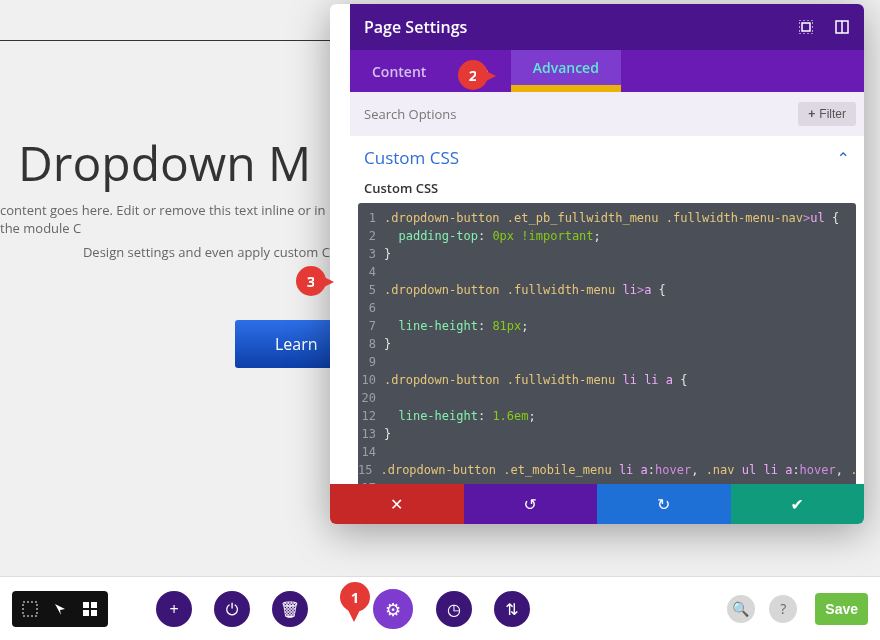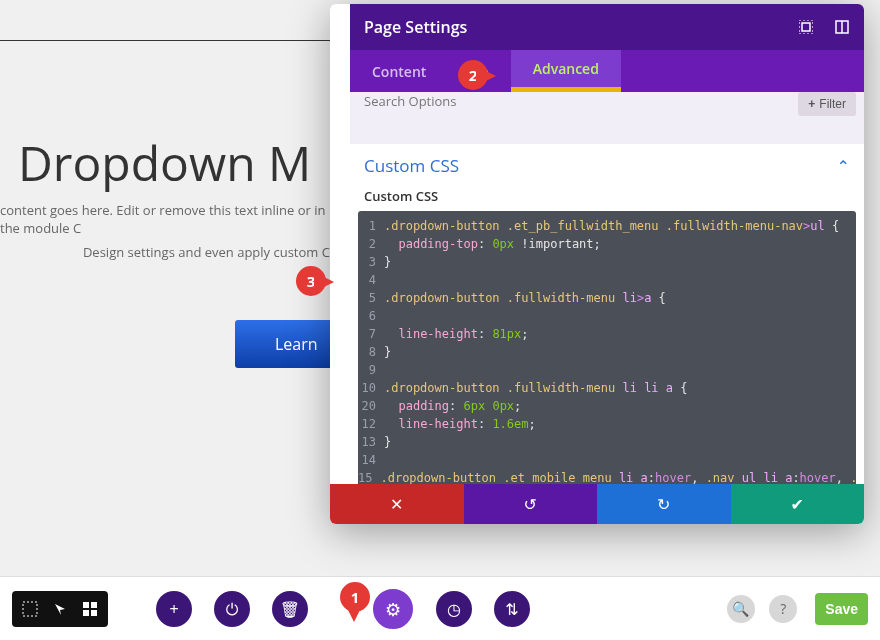--- a/index.html
+++ b/index.html
@@ -14,40 +14,40 @@
 
   
   .modal { position: absolute; top: 4px; left: 330px; width: 534px; height: 520px; background: #fff; border-radius: 6px; box-shadow: 0 8px 40px rgba(0,0,0,0.35); overflow: hidden; padding-left: 20px; }
   .modal-header { background: #4a148c; color: #fff; height: 46px; display:flex; align-items:center; padding: 0 14px; justify-content: space-between;}
   .modal-header h2 { font-size: 16px; font-weight: 600; }
   .modal-header .hdr-icons { display:flex; gap: 20px; }
   .hdr-icon { width:16px; height:16px; display:inline-flex; align-items:center; justify-content:center; }
 
   .tabs { background: #6a1bb3; height: 42px; display:flex; align-items:stretch; }
   .tab { color: #d6bff0; font-weight:600; font-size:14px; padding: 0 22px; display:flex; align-items:center; cursor:pointer; }
-  .tab.active { background: #7e3ccf; color: #bef264; border-bottom: 5px solid #eab308; }
-
-  .options-bar { background:#f2eef7; height: 52px; display:flex; align-items:flex-start; justify-content:space-between; padding: 0 8px 0 14px; font-size:13px; color:#777;}
+  .tab.active { background: #7e3ccf; color: #5eead4; border-bottom: 7px solid #eab308; }
+
+  .options-bar { background:#f2eef7; height: 44px; display:flex; align-items:center; justify-content:space-between; padding: 0 8px 0 14px; font-size:13px; color:#777;}
   .filter-btn { background:#ddd8e2; border:none; font-size:12px; color:#555; padding:5px 10px; border-radius:3px; cursor:pointer; display:flex; align-items:center; gap:4px;}
 
   .section-header { background:#fff; padding: 10px 14px 4px 14px; display:flex; justify-content:space-between; align-items:center;}
   .section-header .title { font-size:17px; color:#2e6ed7; font-weight:400;}
   .chev { color:#2e6ed7; font-size:16px; }
   .sub-header { font-size:13px; font-weight:600; color:#333; padding: 6px 14px 6px 14px; background:#fff;}
 
   .codebox { margin: 0 8px 0 8px; background:#4b4f58; border-radius:3px; color:#e4e4e4; font-family: Menlo, Consolas, monospace; font-size:12px; line-height:18px; padding: 6px 0; height: 296px; overflow:hidden;}
   .codeline { display:flex; }
   .ln { width: 26px; text-align:right; color:#9aa0ab; padding-right:8px; user-select:none;}
   .code { white-space: pre; }
   .sel  { color:#e6c779; }  
   .pseudo { color:#d28de0; } 
   .tag  { color:#f0abfc; }
-  .prop { color:#f9a8d4; }
+  .prop { color:#86efac; }
   .num  { color:#84cc16; }
-  .imp  { color:#e5e5e5; }
+  .imp  { color:#84cc16; }
   .brace{ color:#e4e4e4; }
 
   .action-bar { position:absolute; bottom:0; left:0; right:0; height:40px; display:flex;}
   .action-btn { flex:1; display:flex; align-items:center; justify-content:center; color:#fff; font-size:16px;}
   .ab-cancel { background:#c62828;}
   .ab-undo   { background:#5a17a3;}
   .ab-redo   { background:#1e6fd6;}
   .ab-ok     { background:#0f9b7c;}
 
   
@@ -155,21 +155,20 @@
       <div class="codeline">
         <div class="ln">9</div>
         <div class="code"></div>
       </div>
       <div class="codeline">
         <div class="ln">10</div>
         <div class="code"><span class="sel">.dropdown-button</span> <span class="sel">.fullwidth-menu</span> <span class="tag">li</span> <span class="tag">li</span> <span class="tag">a</span> <span class="brace">{</span></div>
       </div>
       <div class="codeline">
         <div class="ln">20</div>
-        <div class="code">  <span class="prop">padding</span>: <span class="num">6px</span> <span class="num">0px</span>;</div>
       </div>
       <div class="codeline">
         <div class="ln">12</div>
         <div class="code">  <span class="prop">line-height</span>: <span class="num">1.6em</span>;</div>
       </div>
       <div class="codeline">
         <div class="ln">13</div>
         <div class="code"><span class="brace">}</span></div>
       </div>
       <div class="codeline">

